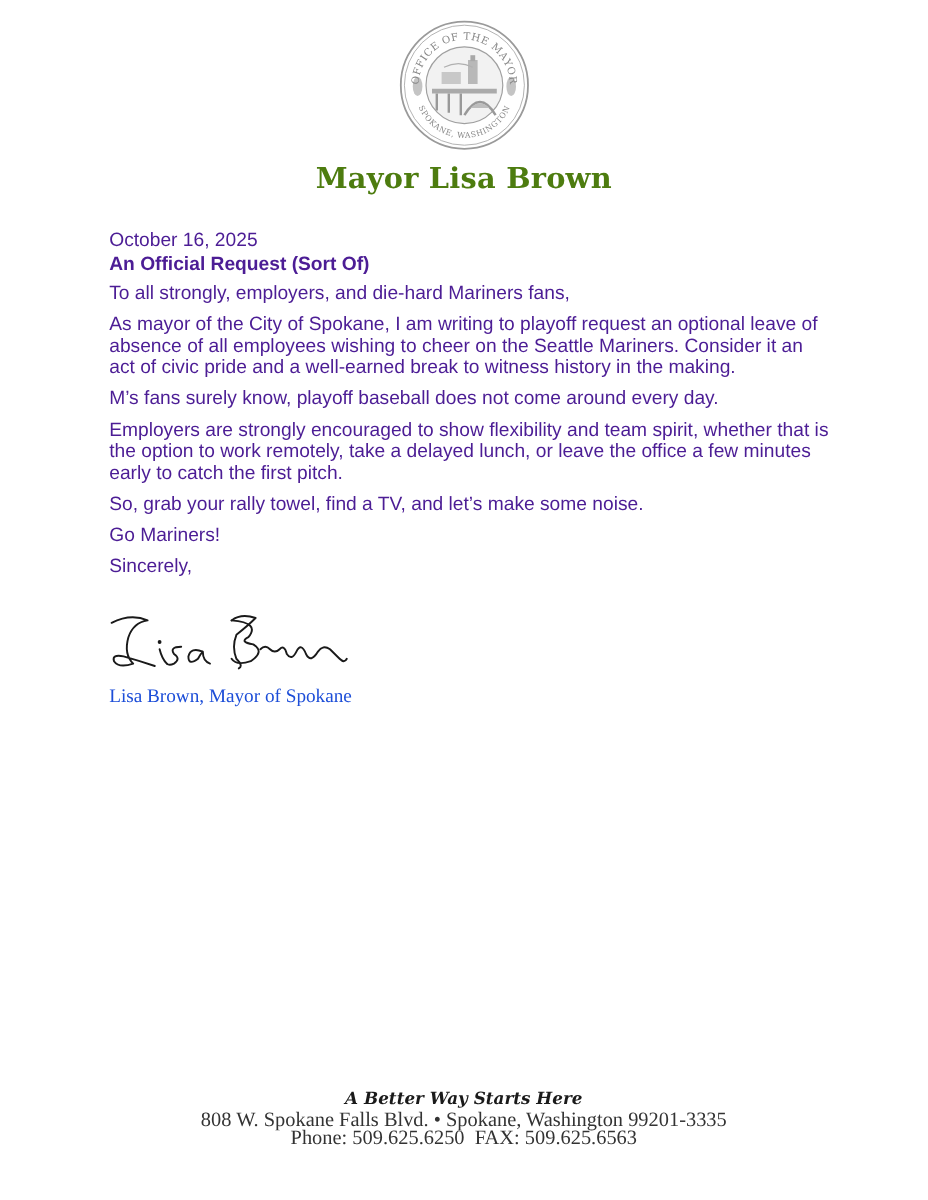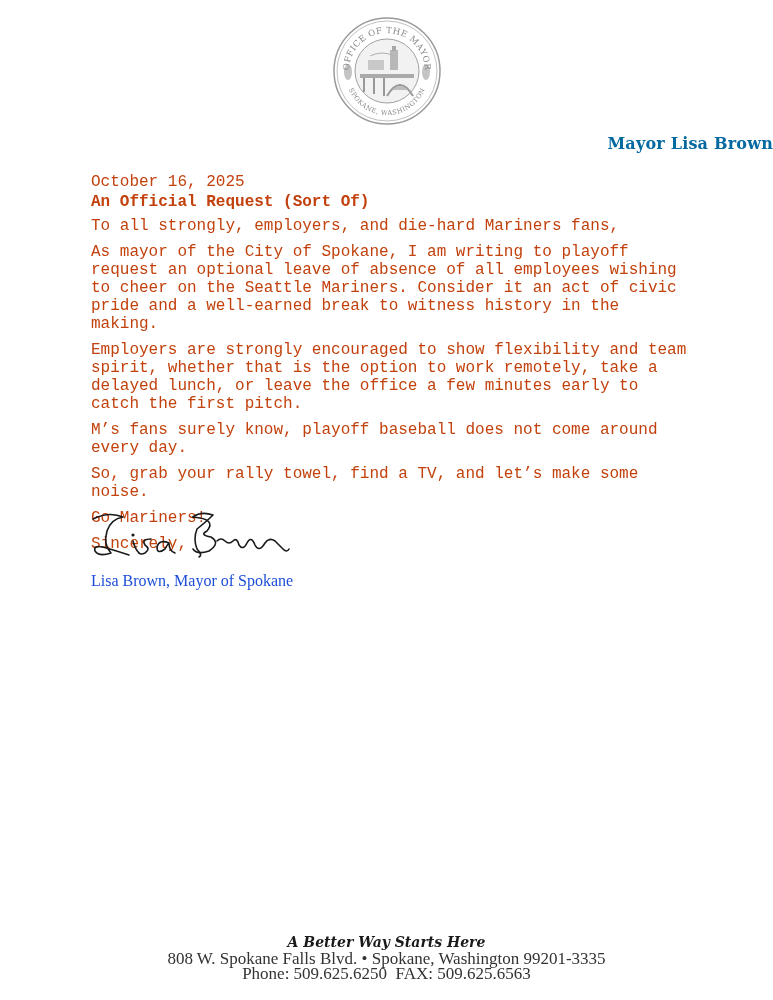--- a/index.html
+++ b/index.html
@@ -19,36 +19,36 @@
       left: 332px;
       top: 16px;
       width: 110px;
       height: 110px;
     }
     .letterhead-name {
       position: absolute;
       left: 0;
       width: 773px;
       top: 134px;
-      text-align: right;
+      text-align: center;
       font-family: "DejaVu Serif", serif;
       font-weight: bold;
-      font-size: 16px;
-      color: #0369a1;
+      font-size: 24px;
+      color: #4d7c0f;
       letter-spacing: 0.2px;
     }
     .body-text {
       position: absolute;
       left: 91px;
-      top: 173px;
+      top: 192px;
       width: 600px;
-      font-family: Liberation Mono, monospace;
+      font-family: Liberation Sans, sans-serif;
       font-size: 16px;
       line-height: 18px;
-      color: #c2410c;
+      color: #4c1d95;
     }
     .body-text p {
       margin: 0 0 8px 0;
     }
     .date { margin-bottom: 2px !important; }
     .subject { font-weight: bold; margin-bottom: 6px !important; }
     .signature {
       position: absolute;
       left: 89px;
       top: 505px;
@@ -60,21 +60,21 @@
       left: 91px;
       top: 572px;
       font-family: "Liberation Serif", serif;
       font-size: 16px;
       color: #1d4ed8;
     }
     .footer {
       position: absolute;
       left: 0;
       width: 773px;
-      top: 933px;
+      top: 907px;
       text-align: center;
       font-family: "DejaVu Serif", serif;
       color: #333333;
     }
     .footer .tagline {
       font-weight: bold;
       font-style: italic;
       font-size: 14px;
       color: #1a1a1a;
       line-height: 18px;
@@ -116,22 +116,22 @@
   </text>
 </svg>
 
 <div class="letterhead-name">Mayor Lisa Brown</div>
 
 <div class="body-text">
   <p class="date">October 16, 2025</p>
   <p class="subject">An Official Request (Sort Of)</p>
   <p>To all strongly, employers, and die-hard Mariners fans,</p>
   <p>As mayor of the City of Spokane, I am writing to playoff request an optional leave of absence of all employees wishing to cheer on the Seattle Mariners. Consider it an act of civic pride and a well-earned break to witness history in the making.</p>
+  <p>M’s fans surely know, playoff baseball does not come around every day.</p>
   <p>Employers are strongly encouraged to show flexibility and team spirit, whether that is the option to work remotely, take a delayed lunch, or leave the office a few minutes early to catch the first pitch.</p>
-  <p>M’s fans surely know, playoff baseball does not come around every day.</p>
   <p>So, grab your rally towel, find a TV, and let’s make some noise.</p>
   <p>Go Mariners!</p>
   <p>Sincerely,</p>
 </div>
 
 <svg class="signature" viewBox="0 0 215 60">
   <g fill="none" stroke="#1a1a1a" stroke-width="1.6" stroke-linecap="round" stroke-linejoin="round">
 
     <path d="M 4 14 Q 20 6 34 12 Q 22 14 18 26 Q 14 40 22 48 Q 10 52 6 46 Q 4 40 14 42 Q 28 46 40 50"></path>
 

